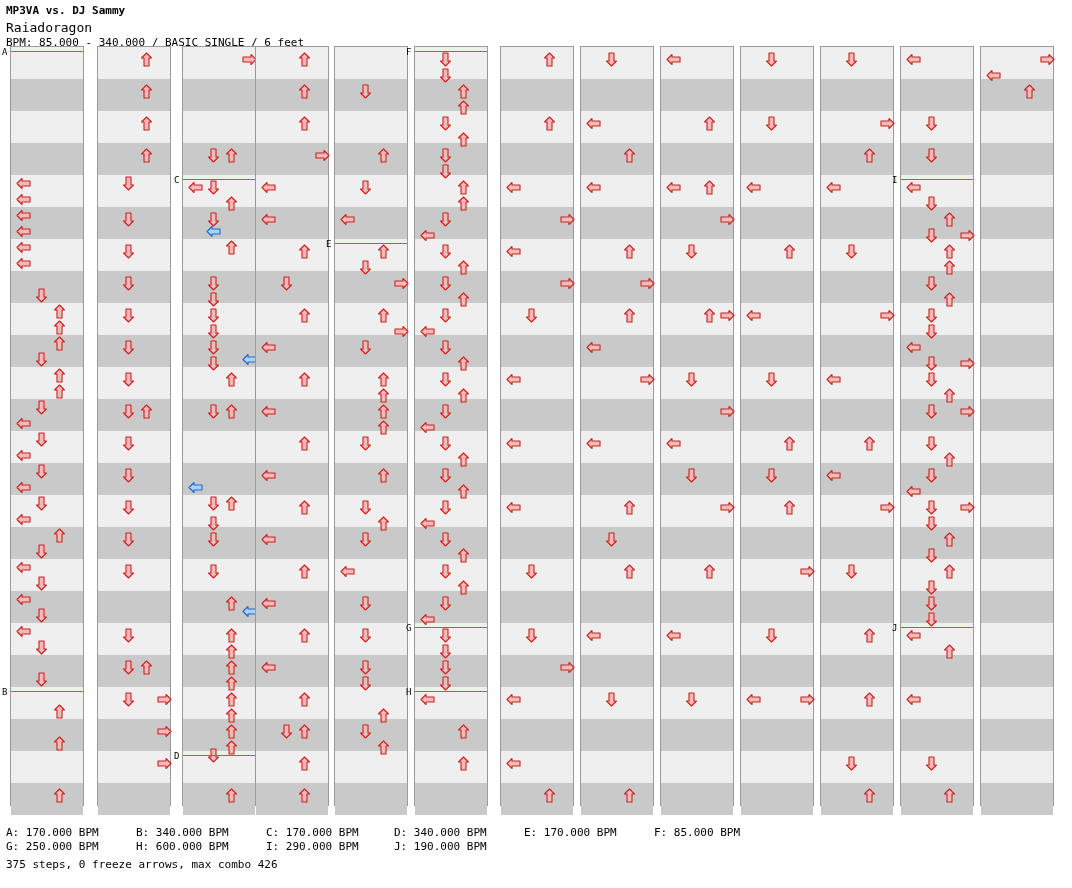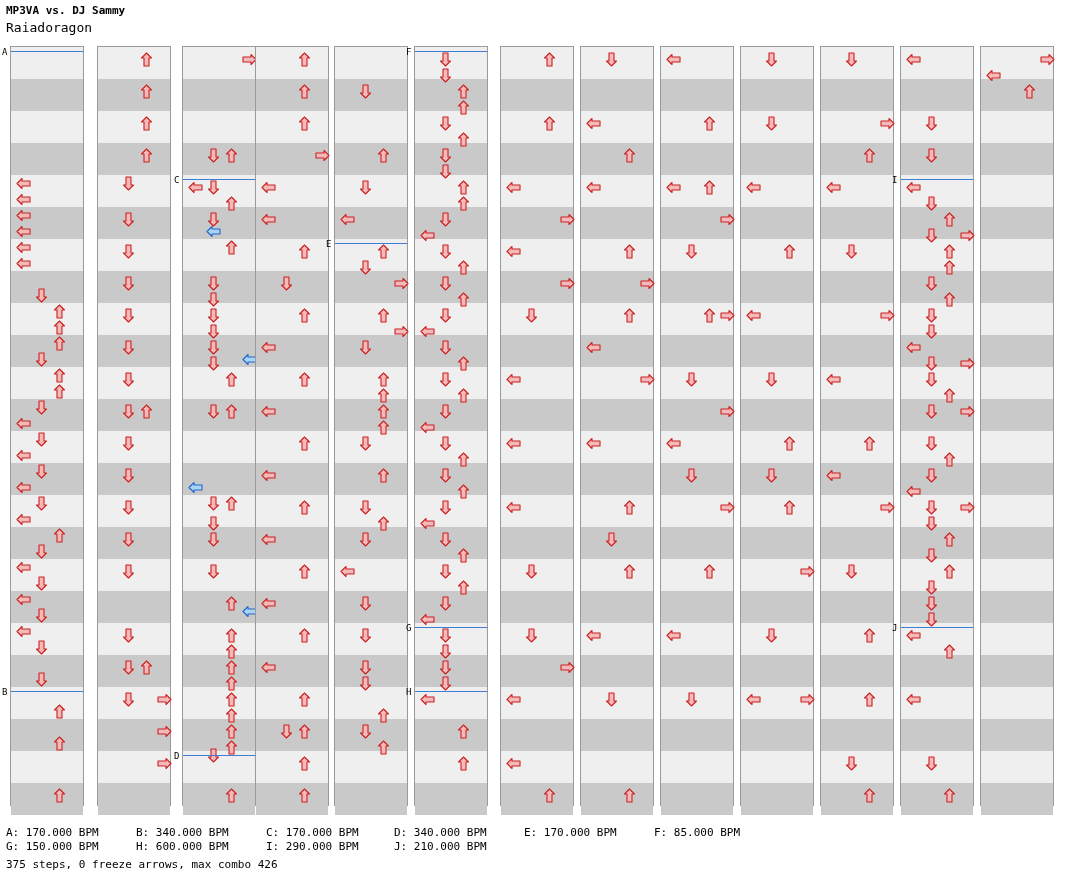--- a/index.html
+++ b/index.html
@@ -28,20 +28,21 @@
   .legend span.cell{display:inline-block;}
   .footer{position:absolute;left:6px;top:858px;font-size:11px;}
 </style>
 </head>
 <body>
 
 <div id="page">
 
   <div class="hdr-title">MP3VA vs. DJ Sammy</div>
   <div class="hdr-song">Raiadoragon</div>
+  <div class="hdr-bpm">BPM: 85.000 - 340.000 / BASIC SINGLE / 6 feet</div>
 
   <div class="chart-area" id="chart-area">
       <div class="column" id="col-0" style="left: 10px;">
         <div class="measure lite" style="top: 0px;"></div>
         <div class="measure alt" style="top: 32px;"></div>
         <div class="measure lite" style="top: 64px;"></div>
         <div class="measure alt" style="top: 96px;"></div>
         <div class="measure lite" style="top: 128px;"></div>
         <div class="measure alt" style="top: 160px;"></div>
         <div class="measure lite" style="top: 192px;"></div>
@@ -1932,18 +1933,18 @@
       <div class="marker-label" style="left: 326px; top: 193px;">E</div>
       <div class="marker-label" style="left: 406px; top: 1px;">F</div>
       <div class="marker-label" style="left: 406px; top: 577px;">G</div>
       <div class="marker-label" style="left: 406px; top: 641px;">H</div>
       <div class="marker-label" style="left: 892px; top: 129px;">I</div>
       <div class="marker-label" style="left: 892px; top: 577px;">J</div>
     </div>
 
   <div class="legend" id="legend">
       <div class="row" style="position: relative; height: 14px;"><span class="cell" style="position: absolute; left: 0px;">A: 170.000 BPM</span><span class="cell" style="position: absolute; left: 130px;">B: 340.000 BPM</span><span class="cell" style="position: absolute; left: 260px;">C: 170.000 BPM</span><span class="cell" style="position: absolute; left: 388px;">D: 340.000 BPM</span><span class="cell" style="position: absolute; left: 518px;">E: 170.000 BPM</span><span class="cell" style="position: absolute; left: 648px;">F: 85.000 BPM</span></div>
-      <div class="row" style="position: relative; height: 14px;"><span class="cell" style="position: absolute; left: 0px;">G: 150.000 BPM</span><span class="cell" style="position: absolute; left: 130px;">H: 600.000 BPM</span><span class="cell" style="position: absolute; left: 260px;">I: 290.000 BPM</span><span class="cell" style="position: absolute; left: 388px;">J: 210.000 BPM</span></div>
+      <div class="row" style="position: relative; height: 14px;"><span class="cell" style="position: absolute; left: 0px;">G: 250.000 BPM</span><span class="cell" style="position: absolute; left: 130px;">H: 600.000 BPM</span><span class="cell" style="position: absolute; left: 260px;">I: 290.000 BPM</span><span class="cell" style="position: absolute; left: 388px;">J: 190.000 BPM</span></div>
     </div>
 
   <div class="footer">375 steps, 0 freeze arrows, max combo 426</div>
 
 </div>
 
 </body></html>

